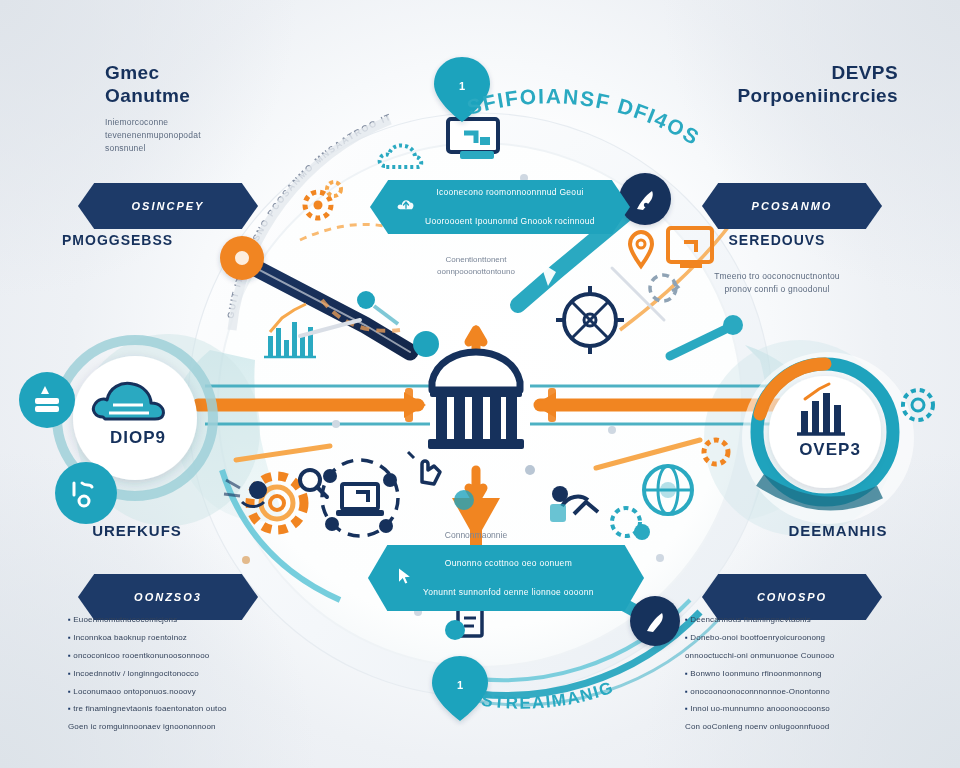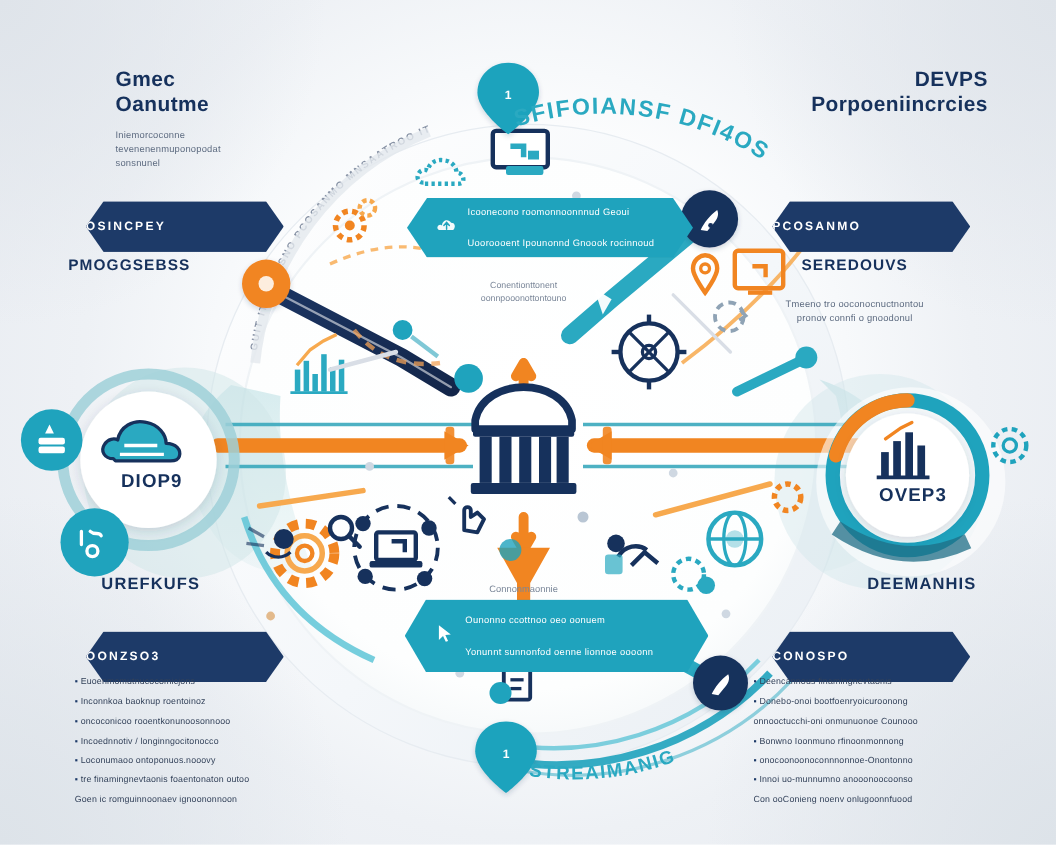--- a/index.html
+++ b/index.html
@@ -35,23 +35,24 @@
   .corner-sub{
     font-size:8.5px;color:#5d6b80;line-height:1.55;margin:0;
     filter:blur(.45px);letter-spacing:.2px;
   }
   .sub-line{display:block;}
 
   
   .chev{
     position:absolute;height:46px;width:180px;
     background:#1d3a68;
-    display:flex;align-items:center;justify-content:flex-start;
+    display:flex;align-items:center;justify-content:center;
     clip-path:polygon(0% 50%, 9% 0%, 91% 0%, 100% 50%, 91% 100%, 9% 100%);
     box-shadow:0 3px 7px rgba(20,40,80,.22);
+    font-style:italic;
   }
   .chev span{
     color:#ffffff;font-size:11px;font-weight:bold;letter-spacing:2px;
     filter:blur(.5px);
   }
   .chev-tl{left:78px;top:183px;}
   .chev-tr{right:78px;top:183px;}
   .chev-bl{left:78px;bottom:148px;}
   .chev-br{right:78px;bottom:148px;}
 
@@ -81,21 +82,21 @@
 
   
   .banner{
     position:absolute;background:#1fa3bd;
     display:flex;align-items:center;gap:9px;
     clip-path:polygon(0% 50%, 7% 0%, 93% 0%, 100% 50%, 93% 100%, 7% 100%);
     box-shadow:0 4px 9px rgba(20,90,110,.2);
     padding:0 26px;
   }
   .banner .b-icon{flex:0 0 auto;}
-  .banner .b-text{display:flex;flex-direction:column;gap:18px;}
+  .banner .b-text{display:flex;flex-direction:column;gap:18px;text-align:center;}
   .banner .b-text span{
     color:#ffffff;font-size:8.5px;line-height:1.25;letter-spacing:.3px;
     filter:blur(.5px);white-space:nowrap;
   }
   .banner-top{left:370px;top:180px;width:208px;height:54px;}
   .banner-bot{left:368px;top:545px;width:224px;height:66px;}
 
   
   .arc-text{font-weight:bold;letter-spacing:1.6px;filter:blur(.35px);}
 

